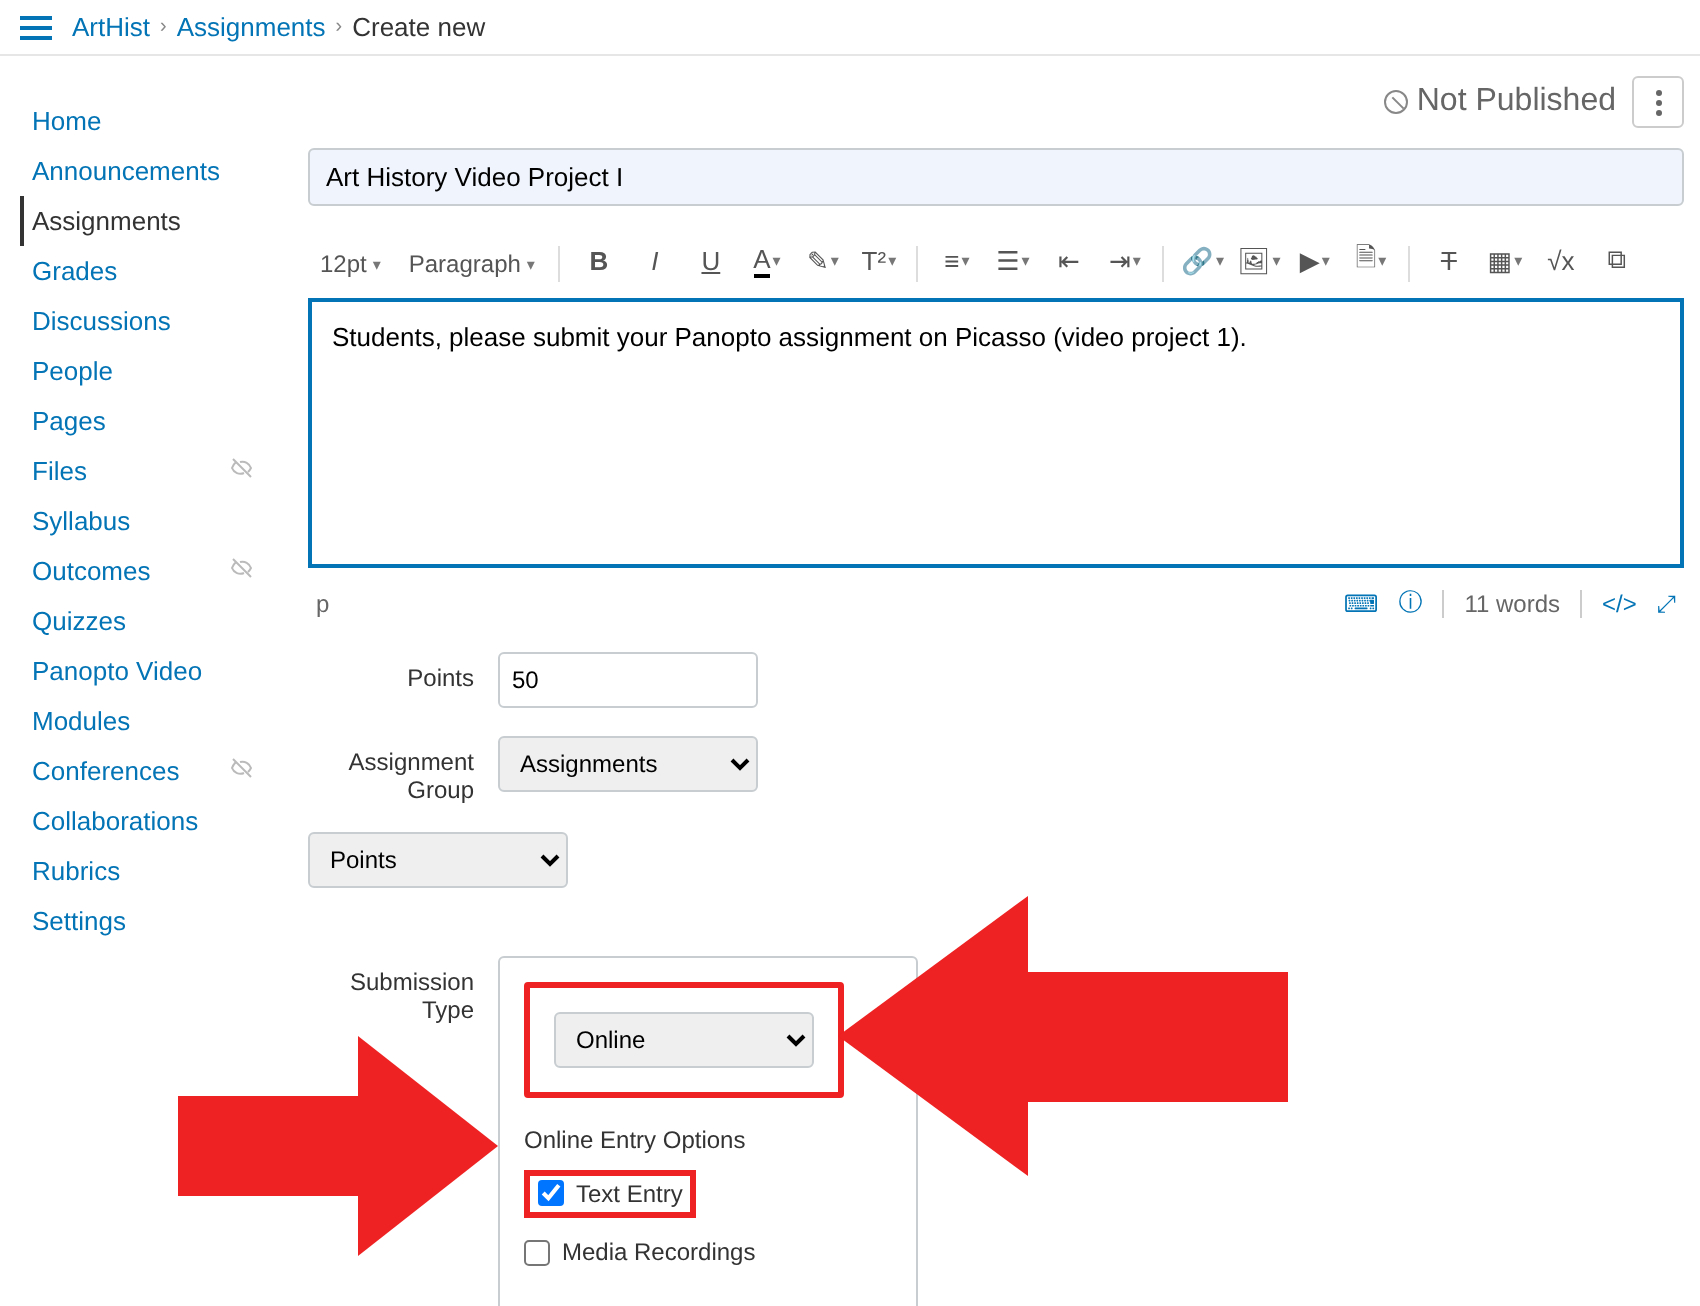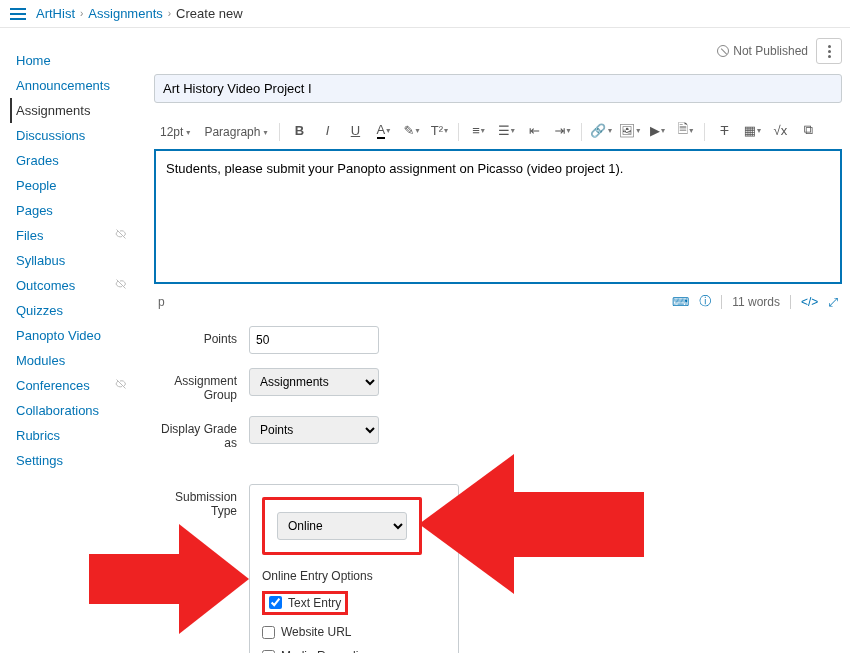--- a/index.html
+++ b/index.html
@@ -11,21 +11,21 @@
   .breadcrumb { font-size: 13px; display: flex; align-items: center; gap: 5px; }
   .breadcrumb .sep { color: #888; font-size: 10px; }
   .breadcrumb .current { color: #333; }
   .layout { display: flex; padding: 10px 0 30px 2px; }
   .sidebar { width: 132px; padding: 10px 0 10px 10px; }
   .sidebar-item { display: flex; align-items: center; justify-content: space-between; padding: 5px 6px 5px 4px; color: #0374B5; cursor: pointer; font-size: 13px; }
   .sidebar-item.active { color: #333; border-left: 2px solid #333; padding-left: 4px; margin-left: -2px; font-weight: 400; }
   .eye-off { width: 14px; height: 12px; opacity: 0.4; }
   .main { flex: 1; padding: 0 8px 0 20px; }
   .status-row { display: flex; justify-content: flex-end; align-items: center; gap: 8px; margin-bottom: 10px; }
-  .not-published { display: flex; align-items: center; gap: 4px; color: #666; font-size: 12px; }
+  .not-published { display: flex; align-items: center; gap: 4px; color: #666; font-size: 16px; }
   .circ { width: 12px; height: 12px; border: 1px solid #888; border-radius: 50%; position: relative; }
   .circ::after { content: ''; position: absolute; left: 2px; top: 5px; width: 8px; height: 1px; background: #888; transform: rotate(45deg); }
   .more-btn { width: 26px; height: 26px; border: 1px solid #ccc; border-radius: 3px; display: flex; align-items: center; justify-content: center; cursor: pointer; background: #fff; }
   .dots { display: flex; flex-direction: column; gap: 2px; }
   .dots span { width: 3px; height: 3px; background: #666; border-radius: 50%; }
   .title-input { width: 100%; padding: 6px 8px; border: 1px solid #c7cdd1; border-radius: 3px; font-size: 13px; background: #f0f4fc; margin-bottom: 12px; }
   .toolbar { display: flex; align-items: flex-end; gap: 6px; padding: 4px 2px 8px; flex-wrap: wrap; }
   .tb-select { font-size: 12px; color: #555; display: flex; align-items: center; gap: 2px; cursor: pointer; padding: 2px 4px; }
   .tb-sep { width: 1px; height: 18px; background: #ddd; margin: 0 2px; }
   .tb-btn { width: 22px; height: 22px; display: flex; align-items: center; justify-content: center; color: #555; cursor: pointer; font-size: 13px; border-radius: 2px; }
@@ -80,24 +80,24 @@
       <div class="sidebar-item">
         <span>Home</span>
       </div>
       <div class="sidebar-item">
         <span>Announcements</span>
       </div>
       <div class="sidebar-item active">
         <span>Assignments</span>
       </div>
       <div class="sidebar-item">
+        <span>Grades</span>
+      </div>
+      <div class="sidebar-item">
         <span>Discussions</span>
-      </div>
-      <div class="sidebar-item">
-        <span>Grades</span>
       </div>
       <div class="sidebar-item">
         <span>People</span>
       </div>
       <div class="sidebar-item">
         <span>Pages</span>
       </div>
       <div class="sidebar-item">
         <span>Files</span>
         <span><svg class="eye-off" viewBox="0 0 24 24" fill="none" stroke="#555" stroke-width="2">
@@ -254,21 +254,20 @@
     <div class="form-grid">
       <div class="form-row">
         <div class="form-label">Points</div>
         <div class="form-field"><input type="text" class="points-input" value="50" style=""></div>
       </div>
       <div class="form-row">
         <div class="form-label">Assignment Group</div>
         <div class="form-field"><select class="select-med"><option>Assignments</option></select></div>
       </div>
       <div class="form-row">
-        <div class="form-label">Display Grade as</div>
         <div class="form-field"><select class="select-med"><option>Points</option></select></div>
       </div>
       <div class="form-row">
         <div class="form-label"></div>
       </div>
       <div class="form-row rel">
         <div class="form-label">Submission Type</div>
         <div class="form-field">
           <div class="submission-box">
             <div class="sub-select-wrap">
@@ -276,24 +275,20 @@
             </div>
             <div class="sub-heading">Online Entry Options</div>
             <div class="opt-row">
               <span class="opt-highlight">
                 <input type="checkbox" checked="" style="">
                 <label>Text Entry</label>
               </span>
             </div>
             <div class="opt-row">
               <input type="checkbox" style="">
-              <label>Website URL</label>
-            </div>
-            <div class="opt-row">
-              <input type="checkbox" style="">
               <label>Media Recordings</label>
             </div>
             
           </div>
         </div>
 
         <div class="big-arrow-l" style="left:265px; top:-30px;">
           <div class="head-l"></div>
             <div class="shaft"></div>
         </div>

